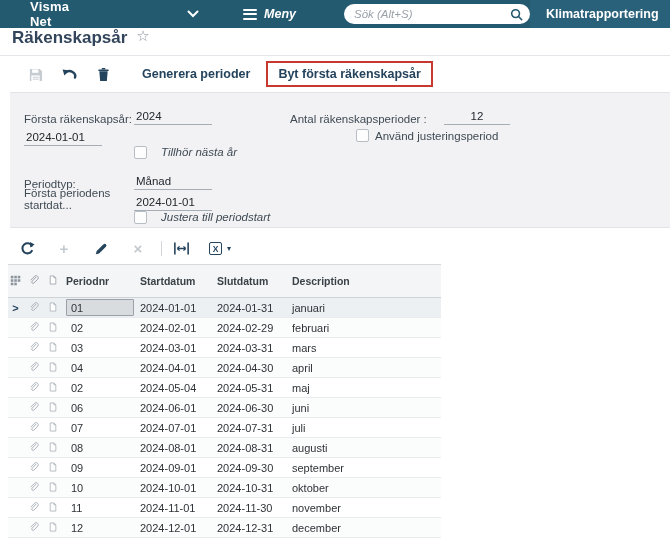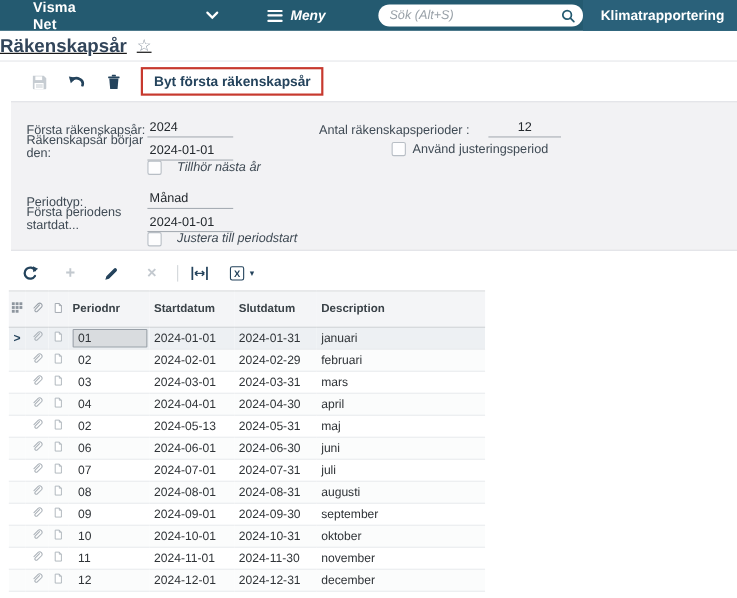--- a/index.html
+++ b/index.html
@@ -12,21 +12,21 @@
   .top-chevron { margin-left:118px; display:flex; align-items:center; cursor:pointer; }
   .meny { display:flex; align-items:center; gap:7px; margin-left:44px; font-size:12.5px; font-weight:bold; cursor:pointer;font-style:italic; }
   .burger { display:flex; flex-direction:column; gap:2.5px; }
   .burger span { display:block; width:14px; height:2px; background:#fff; border-radius:1px; }
   .search { display:flex; align-items:center; margin-left:48px; width:186px; height:20px; background:#fff; border-radius:10px; padding:0 8px 0 10px; }
   .search input { flex:1; border:none; outline:none; font-size:11.5px; font-style:italic; color:#6f7a82; background:transparent; font-family:"Liberation Sans", sans-serif; }
   .search input::placeholder { color:#9aa2a9; font-style:italic; }
   .company { margin-left:auto; height:28px; display:flex; align-items:center; padding:0 14px 0 16px; background:#2a617a; font-size:12.5px; font-weight:bold; }
 
   
-  .titlebar { display:flex; align-items:center; height:27px; padding-left:0;text-decoration:underline; }
+  .titlebar { display:flex; height:27px; padding-left:12px; }
   .page-title { font-size:17px; font-weight:bold; color:#32455a; }
   .fav-star { margin-left:9px; font-size:15px; color:#8a95a1; cursor:pointer; line-height:1; }
   .hdivider { height:1px; background:#e4e6e9; }
 
   
   .toolbar { display:flex; align-items:center; height:36px; padding-left:22px; }
   .tb-icon { width:26px; display:flex; justify-content:center; align-items:center; cursor:pointer; }
   .tb-icon + .tb-icon { margin-left:8px; }
   .tb-btn { font-size:12.5px; font-weight:600; color:#24435c; margin-left:22px; cursor:pointer; padding:4px 4px; }
   .tb-btn.red-hl { border:2px solid #c7392e; padding:4px 10px; margin-left:12px; }
@@ -122,30 +122,30 @@
           <path d="M1.6 2.6 L8.4 3.6 L3.4 8.6 Z" fill="#24435c"></path>
         </svg>
     </span>
     <span class="tb-icon">
       <svg width="13" height="15" viewBox="0 0 14 16">
           <path d="M2.5 4.6 h9 l-.9 10.4 h-7.2 z" fill="#24435c"></path>
           <rect x="1.4" y="2.6" width="11.2" height="1.7" rx=".5" fill="#24435c"></rect>
           <rect x="5" y="1" width="4" height="1.7" rx=".5" fill="#24435c"></rect>
         </svg>
     </span>
+    <span class="tb-btn">Generera perioder</span>
     <span class="tb-btn red-hl">Byt första räkenskapsår</span>
   </div>
 
   <div class="panel">
     <div class="frow">
       <span class="flabel">Första räkenskapsår:</span>
       <span class="fvalue">2024</span>
     </div>
     <div class="frow">
-      <span class="flabel">Räkenskapsår börjar den:</span>
       <span class="fvalue">2024-01-01</span>
     </div>
     <div class="chkrow">
       <span class="chk"></span>
       <span class="chklabel">Tillhör nästa år</span>
     </div>
     <div class="frow" style="margin-top:2px">
       <span class="flabel">Periodtyp:</span>
       <span class="fvalue">Månad</span>
     </div>
@@ -340,21 +340,21 @@
           </td>
           <td class="iconcol">
             <svg width="10" height="12" viewBox="0 0 16 16">
               <path d="M3.5 1.5 h6 l3 3 v10 h-9 z" fill="#fff" stroke="#aab1b8" stroke-width="1.3"></path>
               <path d="M9.5 1.5 v3 h3" fill="none" stroke="#aab1b8" stroke-width="1.3"></path>
             </svg>
           </td>
           <td>
             <span class="cellbox">02</span>
           </td>
-          <td>2024-05-13</td>
+          <td>2024-05-04</td>
           <td>2024-05-31</td>
           <td>maj</td>
         </tr>
 
         <tr>
           <td class="iconcol"><span class="rowptr">&gt;</span></td>
           <td class="iconcol">
             <svg width="11" height="12" viewBox="0 0 16 16">
               <path d="M11.5 4 L6 9.8 a1.8 1.8 0 0 0 2.6 2.6 L14.2 6.9 a3.2 3.2 0 0 0 -4.5 -4.5 L4.2 8" fill="none" stroke="#aab1b8" stroke-width="1.4" stroke-linecap="round"></path>
             </svg>

